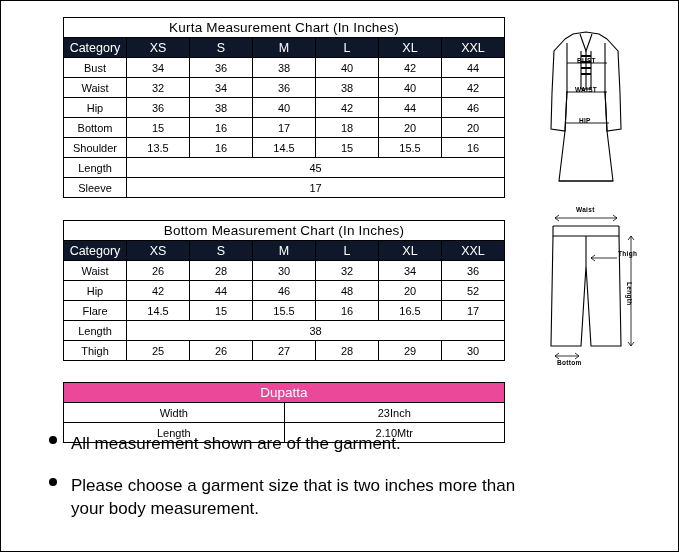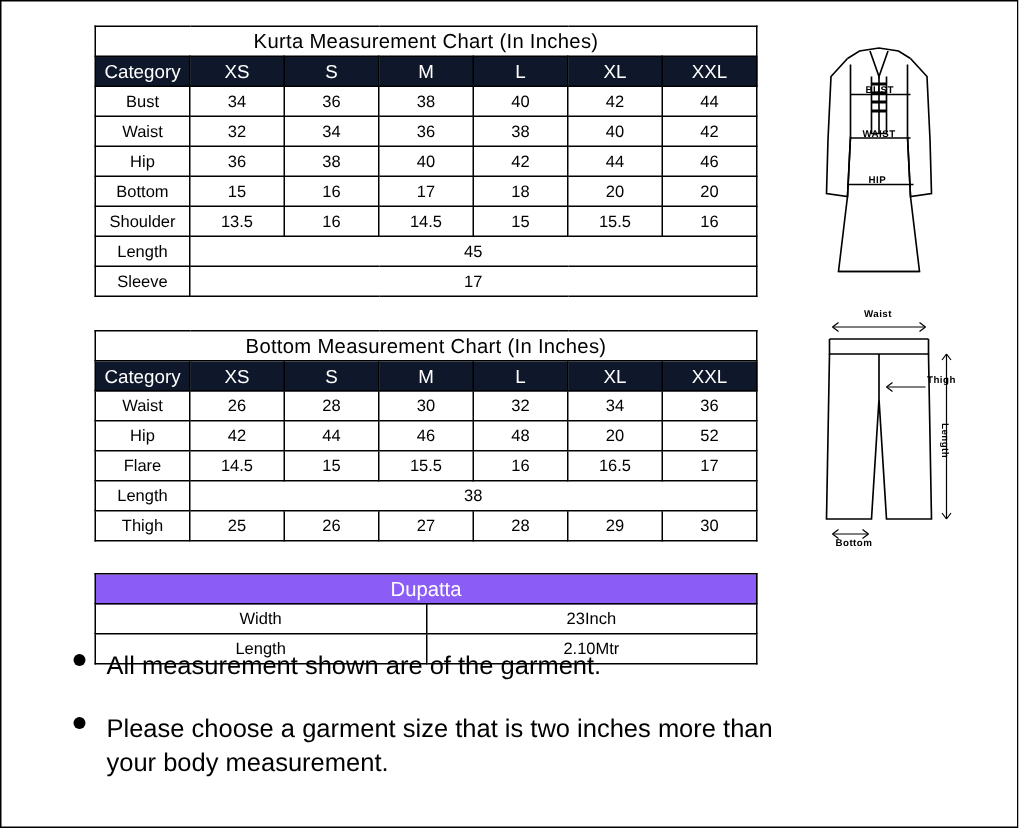--- a/index.html
+++ b/index.html
@@ -68,21 +68,21 @@
     background: #0f172a;
     color: #ffffff;
     font-weight: bold;
     font-size: 12.5px;
     height: 21px;
   }
   .cat-cell {
     width: 106px;
   }
   .dup-title td {
-    background: #8b5cf6;
+    background: #ec4899;
     color: #ffffff;
     font-weight: bold;
     font-size: 13.5px;
     height: 23px;
     text-align: left;
     padding-left: 22px;
   }
   .gap-1 { height: 22px; }
   .gap-2 { height: 21px; }
 

